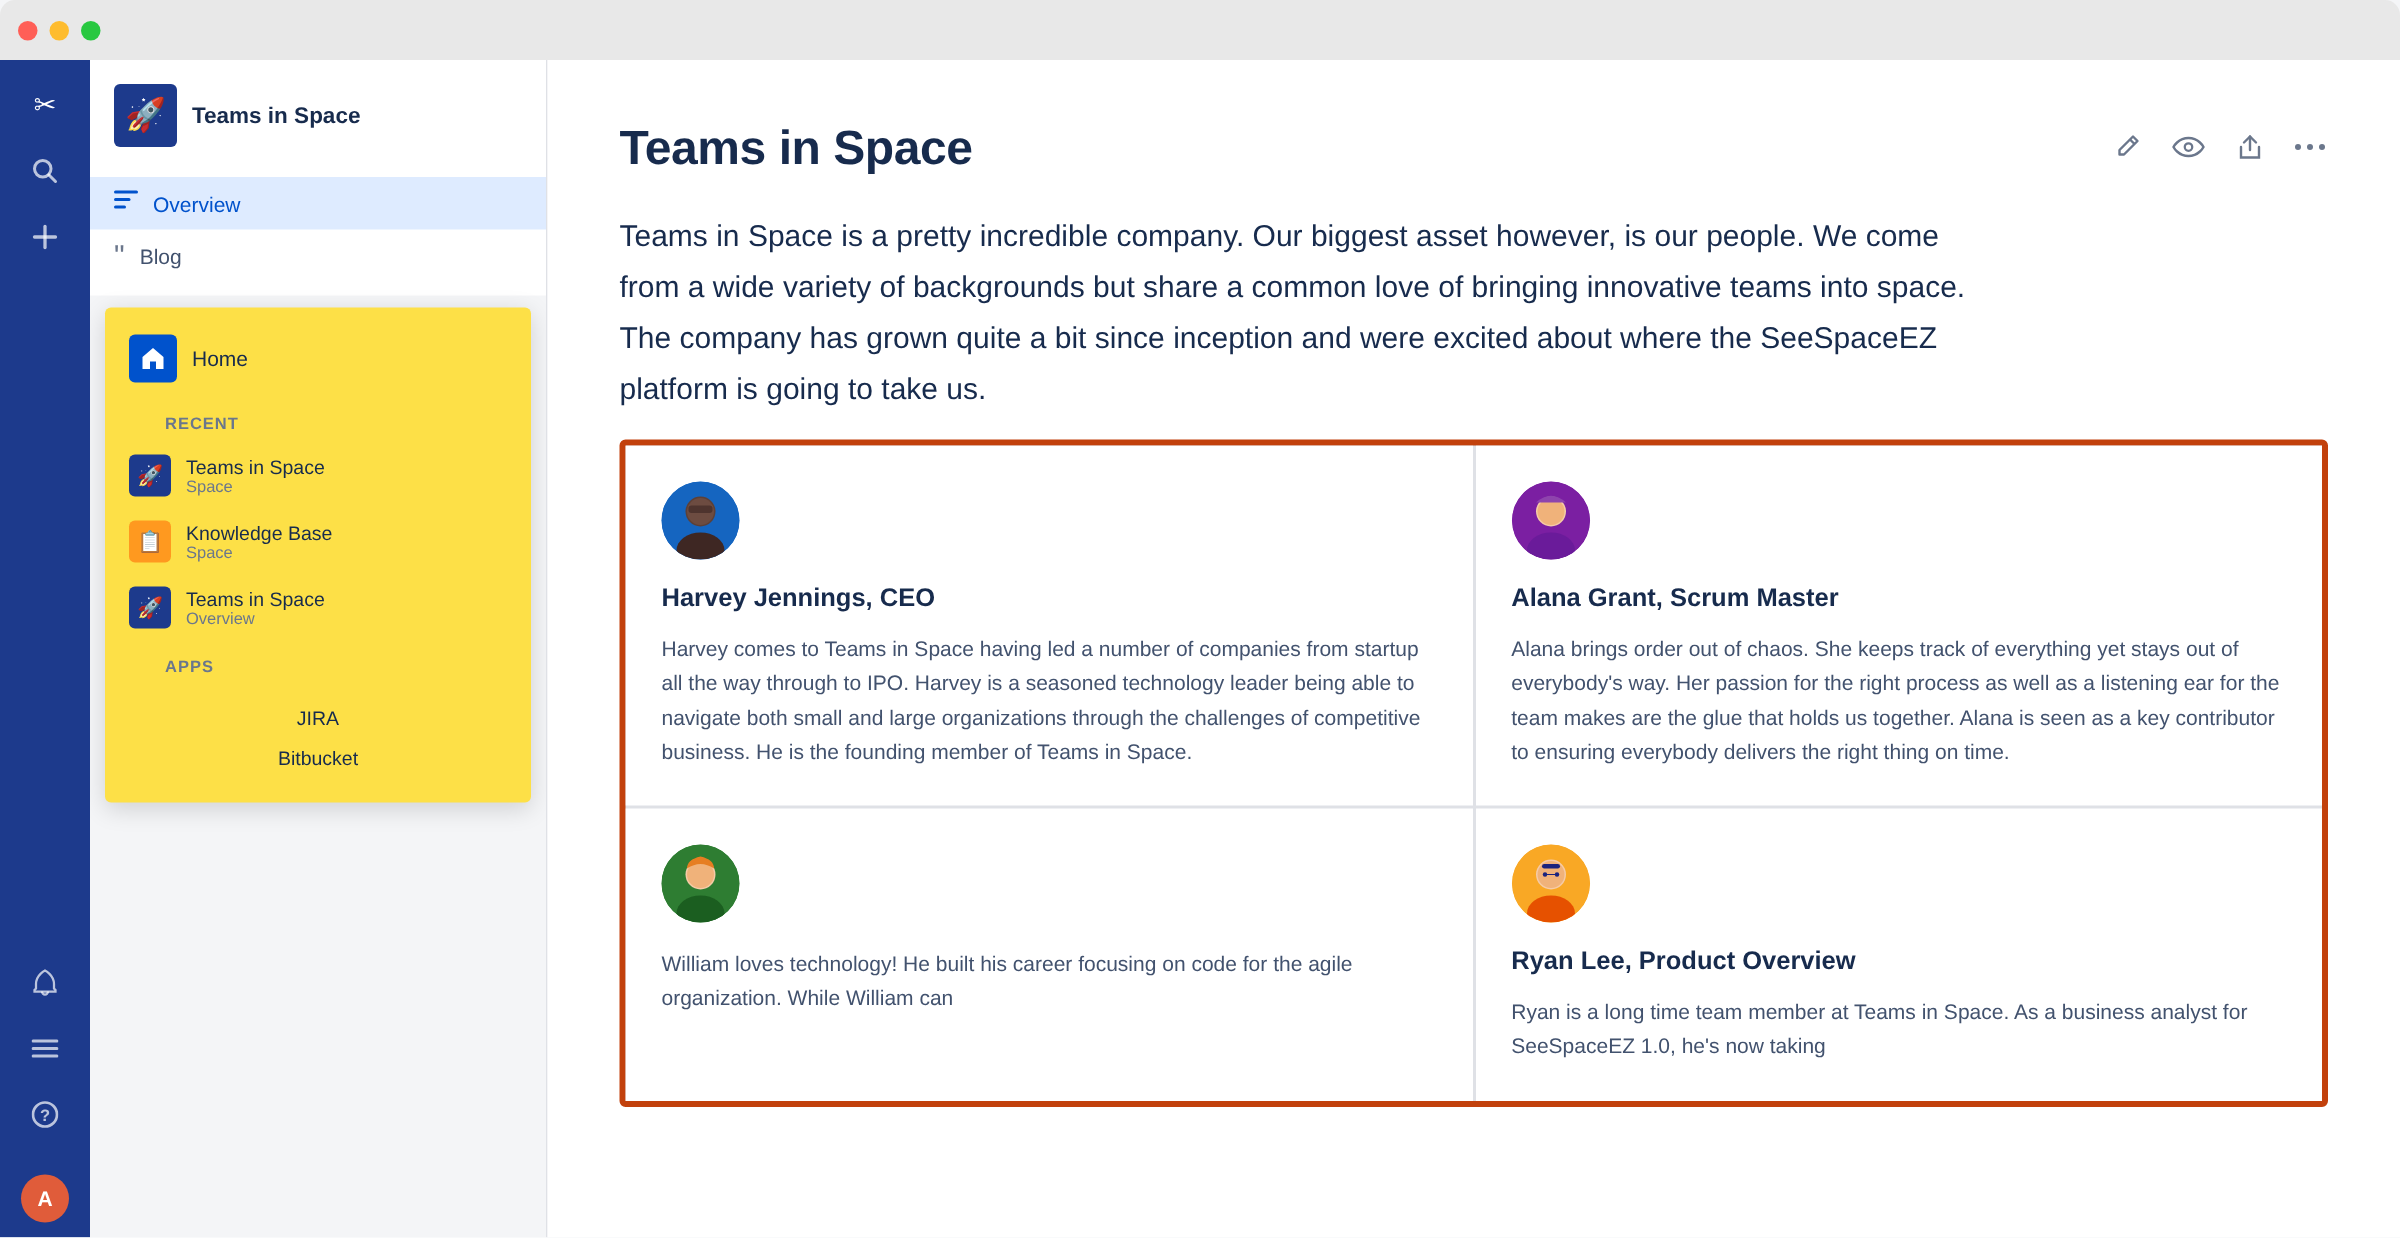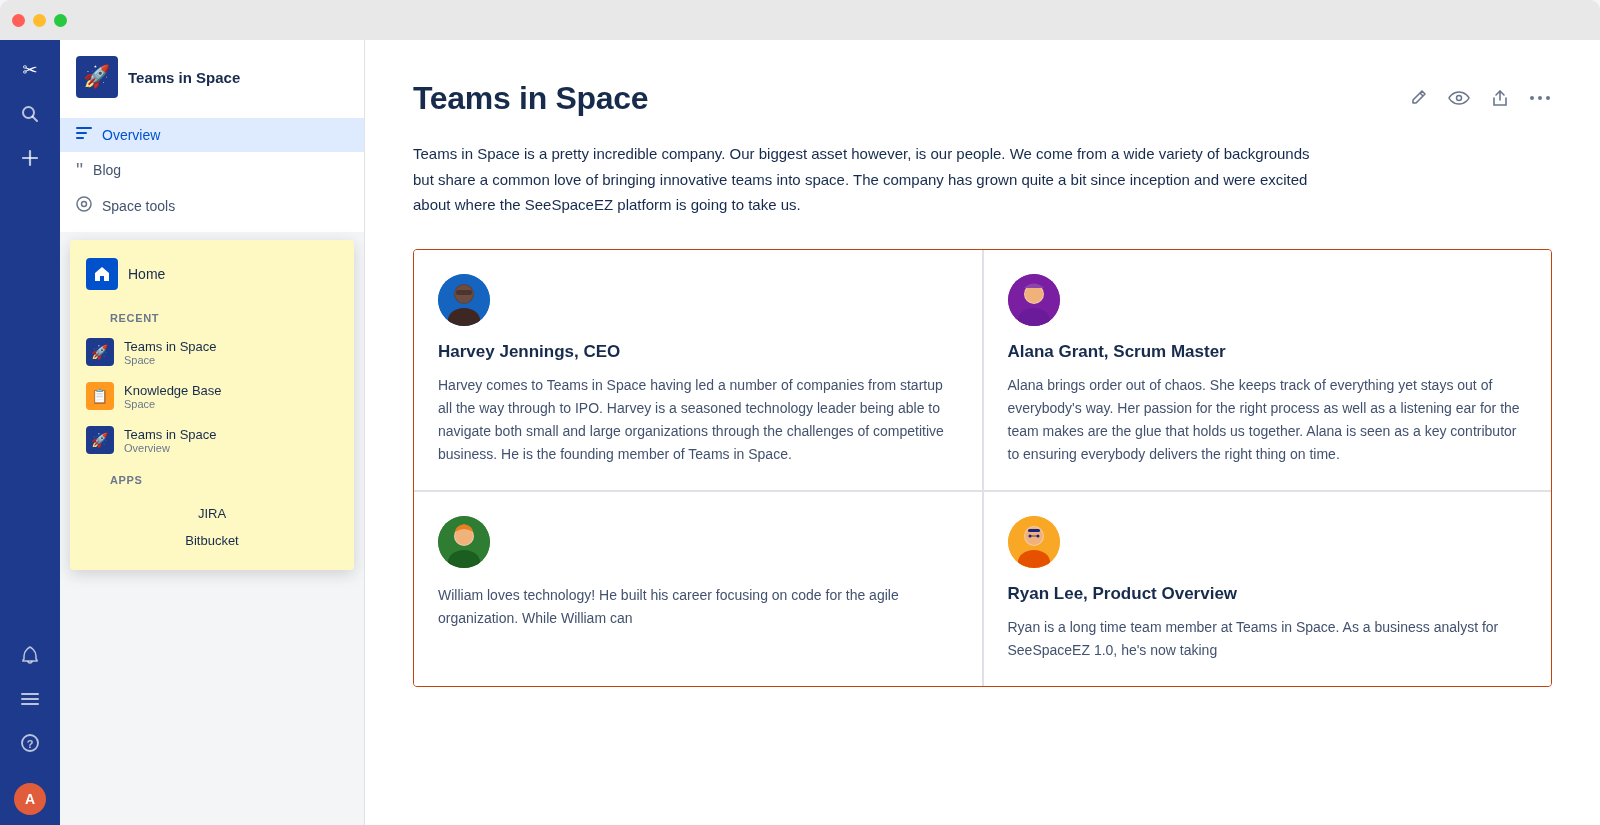--- a/index.html
+++ b/index.html
@@ -108,21 +108,21 @@
       font-size: 14px;
       border-radius: 0;
       transition: background 0.1s;
     }
     .nav-item.active { background: #deebff; color: #0052cc; font-weight: 500; }
     .nav-icon { font-size: 16px; color: #6b778c; }
     .nav-item.active .nav-icon { color: #0052cc; }
 
     
     .floating-panel {
-      background: #fef9c3;
+      background: #fde047;
       border-radius: 4px;
       box-shadow: 0 4px 16px rgba(0,0,0,0.15);
       margin: 8px 10px;
       padding: 8px 0;
     }
     .panel-item {
       display: flex;
       align-items: center;
       gap: 10px;
       padding: 10px 16px;
@@ -218,33 +218,33 @@
       color: #6b778c;
       font-size: 20px;
       display: flex;
       align-items: center;
       justify-content: center;
       padding: 2px;
       border-radius: 4px;
     }
 
     .page-intro {
-      font-size: 15px;
+      font-size: 20px;
       line-height: 1.7;
       color: #172b4d;
-      margin-bottom: 31px;
+      margin-bottom: 16px;
       max-width: 920px;
     }
 
     
     .cards-grid {
       display: grid;
       grid-template-columns: 1fr 1fr;
       gap: 2px;
-      border: 1px solid #c2410c;
+      border: 4px solid #c2410c;
       border-radius: 4px;
       overflow: hidden;
       background: #dfe1e6;
     }
     .card {
       background: white;
       padding: 24px;
     }
     .card-avatar {
       width: 52px;
@@ -339,29 +339,20 @@
             <line x1="1" y1="2" x2="15" y2="2" stroke="#0052cc" stroke-width="2" stroke-linecap="round"></line>
             <line x1="1" y1="7" x2="10" y2="7" stroke="#0052cc" stroke-width="2" stroke-linecap="round"></line>
             <line x1="1" y1="12" x2="7" y2="12" stroke="#0052cc" stroke-width="2" stroke-linecap="round"></line>
           </svg>
         </span>
         <span>Overview</span>
       </div>
       <div class="nav-item">
         <span class="nav-icon" style="font-size:20px;color:#6b778c;line-height:1">"</span>
         <span>Blog</span>
-      </div>
-      <div class="nav-item">
-        <span class="nav-icon">
-          <svg width="16" height="16" viewBox="0 0 16 16" fill="none">
-            <circle cx="8" cy="8" r="7" stroke="#6b778c" stroke-width="1.5"></circle>
-            <circle cx="8" cy="8" r="2.5" stroke="#6b778c" stroke-width="1.5"></circle>
-          </svg>
-        </span>
-        <span>Space tools</span>
       </div>
     </div>
 
     <div class="floating-panel">
       <div class="panel-item">
         <div class="panel-home-icon">
           <svg width="16" height="16" viewBox="0 0 16 16" fill="none">
             <path d="M1 7L8 1l7 6v8H10v-5H6v5H1V7Z" fill="white"></path>
           </svg>
         </div>

